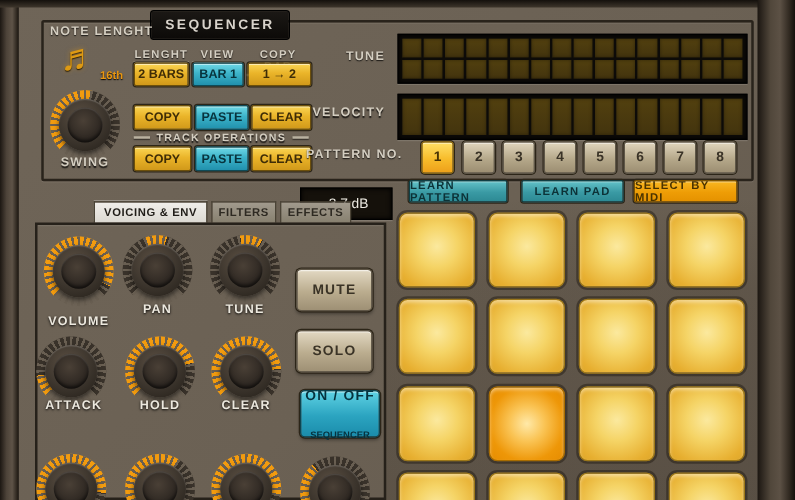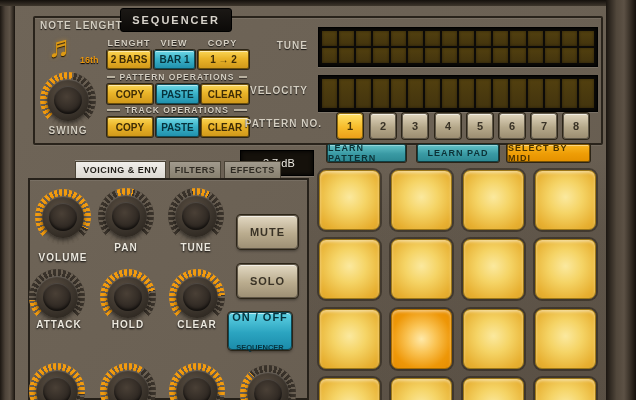--- a/index.html
+++ b/index.html
@@ -94,25 +94,20 @@
   <div class="note-val">16th</div>
 
   <div class="col-head" style="left:107px;top:38px;width:44px;">LENGHT</div>
   <div class="col-head" style="left:154px;top:38px;width:40px;">VIEW</div>
   <div class="col-head" style="left:197px;top:38px;width:51px;">COPY BAR</div>
 
   <div class="btn btn-yellow" style="left:107px;top:50px;width:42px;height:17px;">2 BARS</div>
   <div class="btn btn-cyan" style="left:154px;top:50px;width:39px;height:17px;">BAR 1</div>
   <div class="btn btn-yellow" style="left:198px;top:50px;width:49px;height:17px;">1 → 2</div>
 
-  <div class="ops-head" style="left:107px;top:72px;width:140px;">
-    <span class="hline"></span>
-      <span class="txt">PATTERN OPERATIONS</span>
-      <span class="hline"></span>
-  </div>
   <div class="btn btn-yellow" style="left:107px;top:84px;width:44px;height:18px;">COPY</div>
   <div class="btn btn-cyan" style="left:156px;top:84px;width:41px;height:18px;">PASTE</div>
   <div class="btn btn-yellow" style="left:201px;top:84px;width:46px;height:18px;">CLEAR</div>
 
   <div class="ops-head" style="left:107px;top:105px;width:140px;">
     <span class="hline"></span>
       <span class="txt">TRACK OPERATIONS</span>
       <span class="hline"></span>
   </div>
   <div class="btn btn-yellow" style="left:107px;top:117px;width:44px;height:18px;">COPY</div>
@@ -264,21 +259,21 @@
       <div class="kcap"></div>
     </div>
   <div class="knob" style="left:240px;top:365px;">
       <div class="ring" style="background: conic-gradient(from 225deg, rgb(57, 50, 42) 0deg, rgb(57, 50, 42) 0deg, rgb(242, 155, 15) 0deg, rgb(242, 155, 15) 94.5deg, rgb(57, 50, 42) 94.5deg, rgb(57, 50, 42) 270deg, transparent 270deg, transparent 360deg);"></div>
       <div class="kbody"></div>
       <div class="kcap"></div>
     </div>
 
   <div class="big-btn" style="left:237px;top:264px;width:59px;height:32px;">SOLO</div>
   <div class="big-btn" style="left:237px;top:215px;width:59px;height:32px;">MUTE</div>
-  <div class="big-btn cyan" style="left:228px;top:312px;width:62px;height:36px;gap:19px;">
+  <div class="big-btn cyan" style="left:240px;top:312px;width:62px;height:36px;gap:19px;">
     <span>ON / OFF</span>
     <span class="sub">SEQUENCER</span>
   </div>
 
   <div id="pads">
       <div class="pad" style="left: 319px; top: 170px;"></div>
       <div class="pad" style="left: 391px; top: 170px;"></div>
       <div class="pad" style="left: 463px; top: 170px;"></div>
       <div class="pad" style="left: 535px; top: 170px;"></div>
       <div class="pad" style="left: 319px; top: 239px;"></div>

